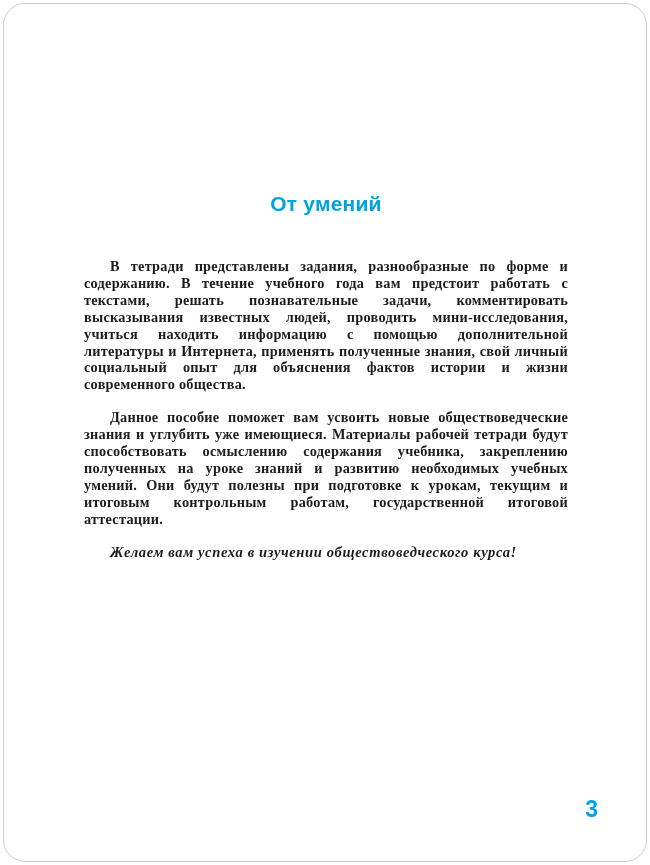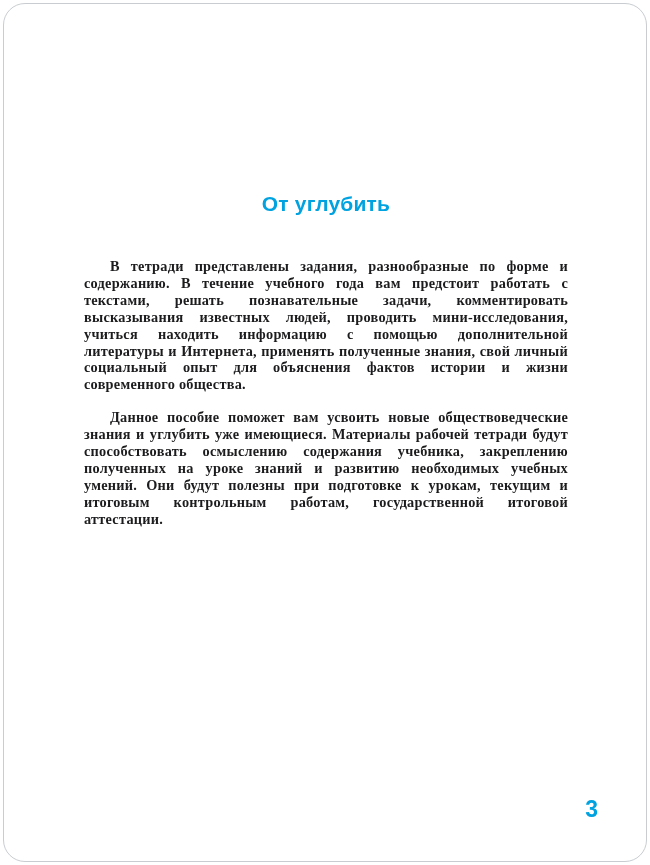--- a/index.html
+++ b/index.html
@@ -76,21 +76,22 @@
     font-size: 23px;
     color: #00a3e0;
   }
 </style>
 </head>
 <body>
 
 <div class="stage">
   <div class="page-frame">
     <div class="content">
-      <h1 class="title">От углубить</h1>
+      <h1 class="title">От умений</h1>
       <div class="body-text">
         <p>В тетради представлены задания, разнообразные по форме и содержанию. В течение учебного года вам предстоит работать с текстами, решать познавательные задачи, комментировать высказывания известных людей, проводить мини-исследования, учиться находить информацию с помощью дополнительной литературы и Интернета, применять полученные знания, свой личный социальный опыт для объяснения фактов истории и жизни современного общества.</p>
         <p>Данное пособие поможет вам усвоить новые обществоведческие знания и углубить уже имеющиеся. Материалы рабочей тетради будут способствовать осмыслению содержания учебника, закреплению полученных на уроке знаний и развитию необходимых учебных умений. Они будут полезны при подготовке к урокам, текущим и итоговым контрольным работам, государственной итоговой аттестации.</p>
+        <p class="closing">Желаем вам успеха в изучении обществоведческого курса!</p>
       </div>
     </div>
     <div class="page-number">3</div>
   </div>
 </div>
 
 </body></html>

